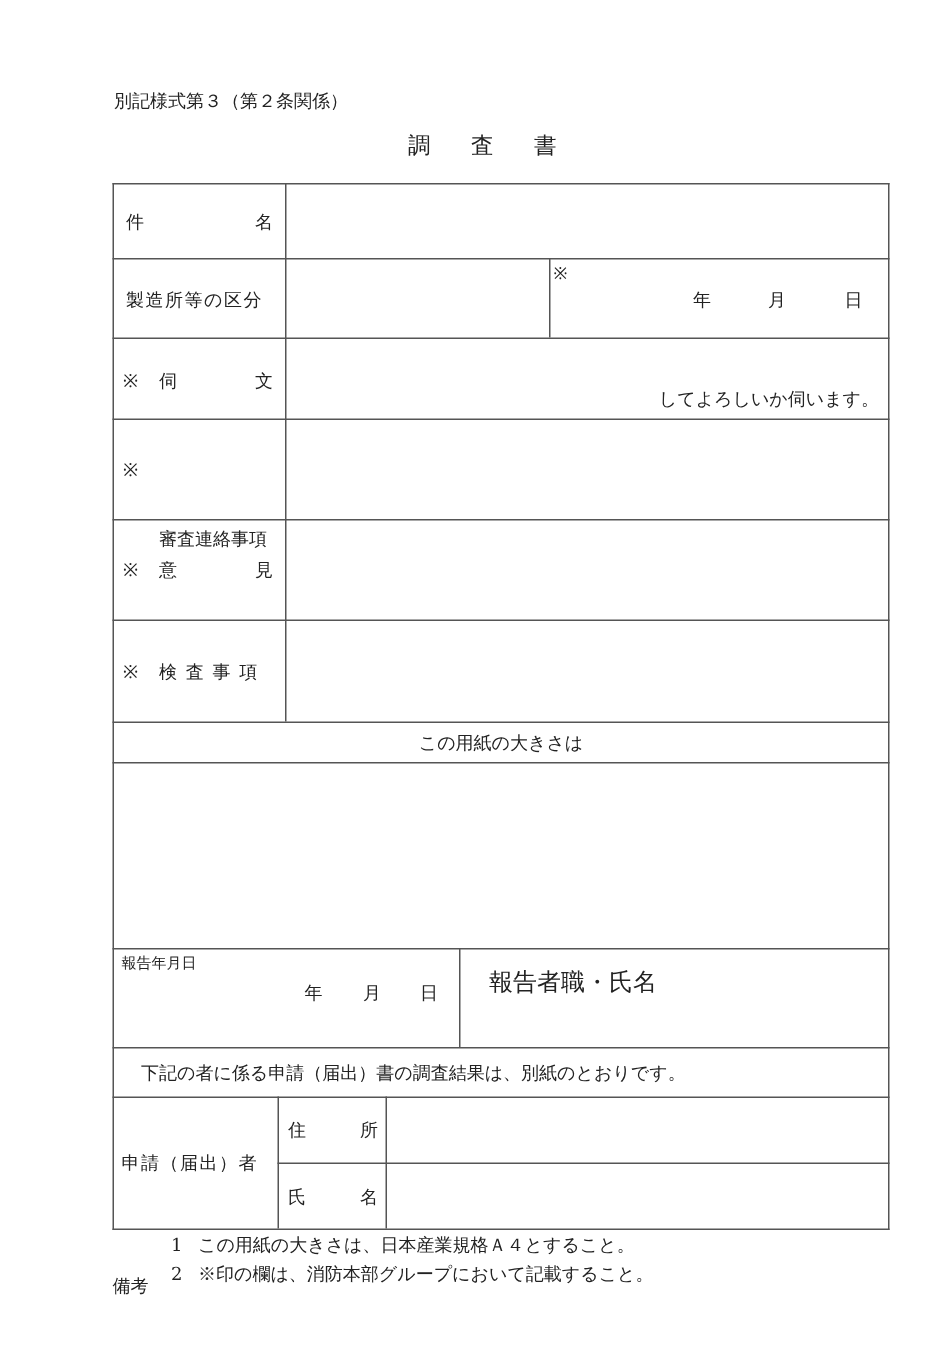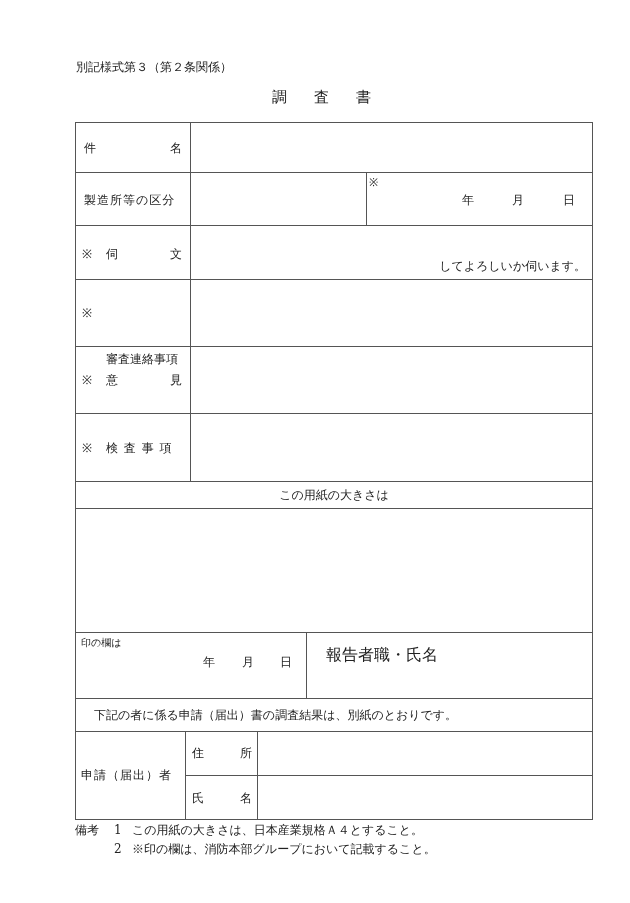--- a/index.html
+++ b/index.html
@@ -88,21 +88,21 @@
   <span class="abs t lbl" style="left:106px;top:441px;letter-spacing:1px;">検 査 事 項</span>
 </div>
 <div class="abs" style="left:191px;top:414px;width:401px;height:67px;"></div>
 
 <div class="abs" style="left:76px;top:482px;width:516px;height:26px;text-align:center;">
   <span class="t" style="line-height:26px;font-size:12px;">この用紙の大きさは</span>
 </div>
 <div class="abs" style="left:76px;top:509px;width:516px;height:123px;"></div>
 
 <div class="abs" style="left:76px;top:633px;width:230px;height:65px;">
-  <span class="abs t" style="left:5px;top:3px;font-size:10px;">印の欄は</span>
+  <span class="abs t" style="left:5px;top:3px;font-size:10px;">報告年月日</span>
   <span class="abs t" style="left:127px;top:22px;">年</span>
   <span class="abs t" style="left:166px;top:22px;">月</span>
   <span class="abs t" style="left:204px;top:22px;">日</span>
 </div>
 <div class="abs" style="left:307px;top:633px;width:285px;height:65px;">
   <span class="abs t" style="left:19px;top:3px;font-size:16px;margin-top:12px;">報告者職・氏名</span>
 </div>
 
 <span class="abs t" style="left:94px;top:708px;">下記の者に係る申請（届出）書の調査結果は、別紙のとおりです。</span>
 
@@ -112,18 +112,18 @@
   <span class="abs t lbl" style="left:240px;top:746px;">所</span>
 </div>
 <div class="abs" style="left:258px;top:732px;width:334px;height:43px;"></div>
 <div>
   <span class="abs t lbl" style="left:192px;top:791px;">氏</span>
   <span class="abs t lbl" style="left:240px;top:791px;">名</span>
 </div>
 <div class="abs" style="left:258px;top:776px;width:334px;height:43px;"></div>
 
 <div>
-  <span class="abs t" style="left:75px;top:823px;">備考</span>
+  <span class="abs t" style="left:75px;top:850px;">備考</span>
   <span class="abs t" style="left:114px;top:823px;">1</span>
   <span class="abs t" style="left:132px;top:823px;">この用紙の大きさは、日本産業規格Ａ４とすること。</span>
   <span class="abs t" style="left:114px;top:842px;">2</span>
   <span class="abs t" style="left:132px;top:842px;">※印の欄は、消防本部グループにおいて記載すること。</span>
 </div>
 
 </body></html>

